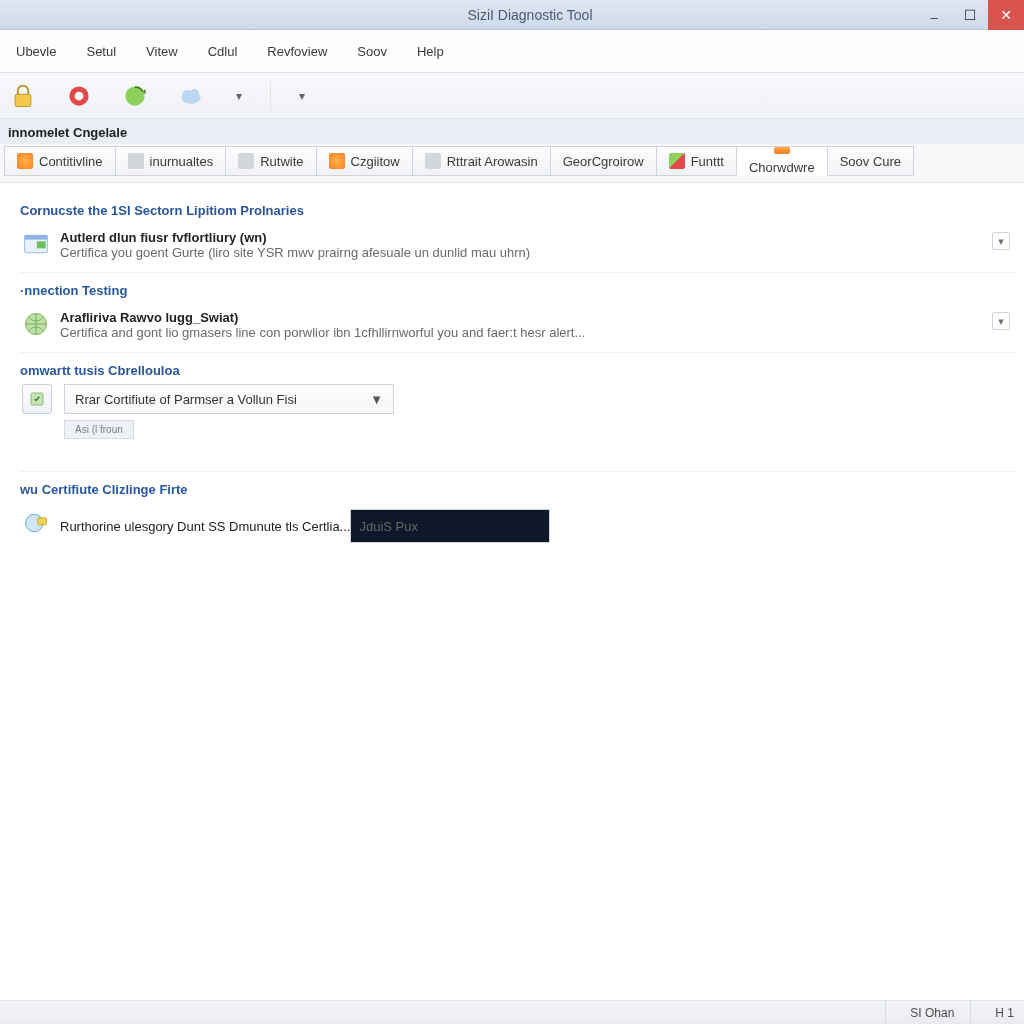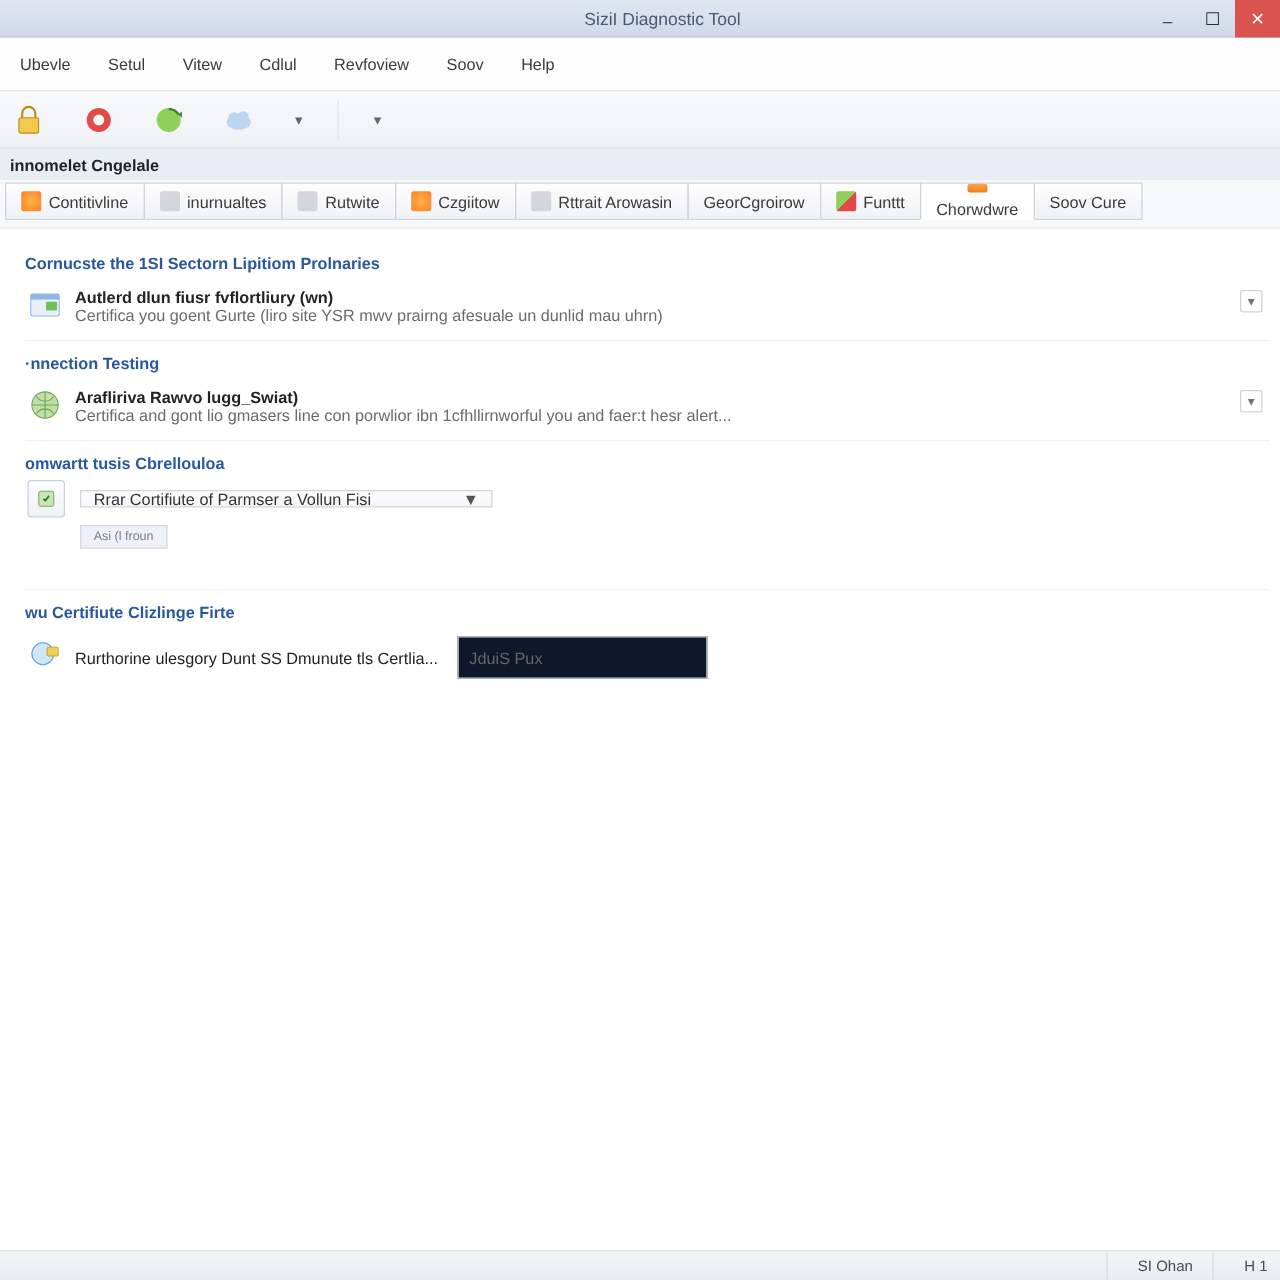--- a/index.html
+++ b/index.html
@@ -39,25 +39,25 @@
   .card { border-bottom:1px solid #f0f1f3; padding:6px 6px 12px 2px; display:flex; align-items:flex-start; gap:10px; position:relative; }
   .card .icon { width:28px; height:28px; flex:0 0 28px; }
   .card .body { flex:1; }
   .card .body .title { font-weight:600; color:#222; }
   .card .body .desc { color:#6a6a6a; }
   .card .expand { position:absolute; right:6px; top:8px; width:18px; height:18px; border:1px solid #cfd4dc; border-radius:2px; display:flex; align-items:center; justify-content:center; color:#6b7280; font-size:11px; }
   .card .expand::before{ content:"▾"; }
   .cert-row { display:flex; align-items:center; gap:12px; margin:6px 0 2px 2px; flex-wrap:wrap; }
   .runbtn { width:30px; height:30px; border:1px solid #c9d0da; border-radius:3px; display:flex; align-items:center; justify-content:center; background:linear-gradient(#fdfdfe,#eef1f6); }
   .runbtn svg { width:18px; height:18px; }
-  .dropdown { height:14px; min-width:330px; border:1px solid #cfd4dc; background:linear-gradient(#fdfdfe,#f5f6f8); display:flex; align-items:center; justify-content:space-between; padding:0 10px; color:#333; }
+  .dropdown { height:30px; min-width:330px; border:1px solid #cfd4dc; background:linear-gradient(#fdfdfe,#f5f6f8); display:flex; align-items:center; justify-content:space-between; padding:0 10px; color:#333; }
   .dropdown .caret { color:#555; }
   .chip { border:1px solid #d6d9de; background:#eef2f8; font-size:10px; color:#7a7f88; padding:3px 10px; display:inline-block; margin:4px 0 0 44px; line-height:1.1; text-align:left; }
   .inputlike { height:34px; width:200px; border:1px solid #cfd4dc; padding:6px 8px; color:#666; display:inline-flex; align-items:center; background:#0f172a; }
-  .row-with-input { display:flex; align-items:center; gap:16px; }
+  .row-with-input { display:flex; align-items:center; }
   
   .statusbar { position: fixed; left:0; bottom:0; width:1024px; height:24px; background:linear-gradient(#f4f5f8,#e9ebef); border-top:1px solid #dfe3ea; display:flex; align-items:center; justify-content:flex-end; padding:0 10px; gap:16px; font-size:12px; color:#4a4a4a; }
   .statusbar .cell { border-left:1px solid #d6d9de; padding-left:24px; height:100%; display:flex; align-items:center; }
 </style>
 </head>
 <body>
 
 <div class="titlebar">
   <span class="title">SiziI Diagnostic Tool</span>
   <div class="titlebar-controls">

